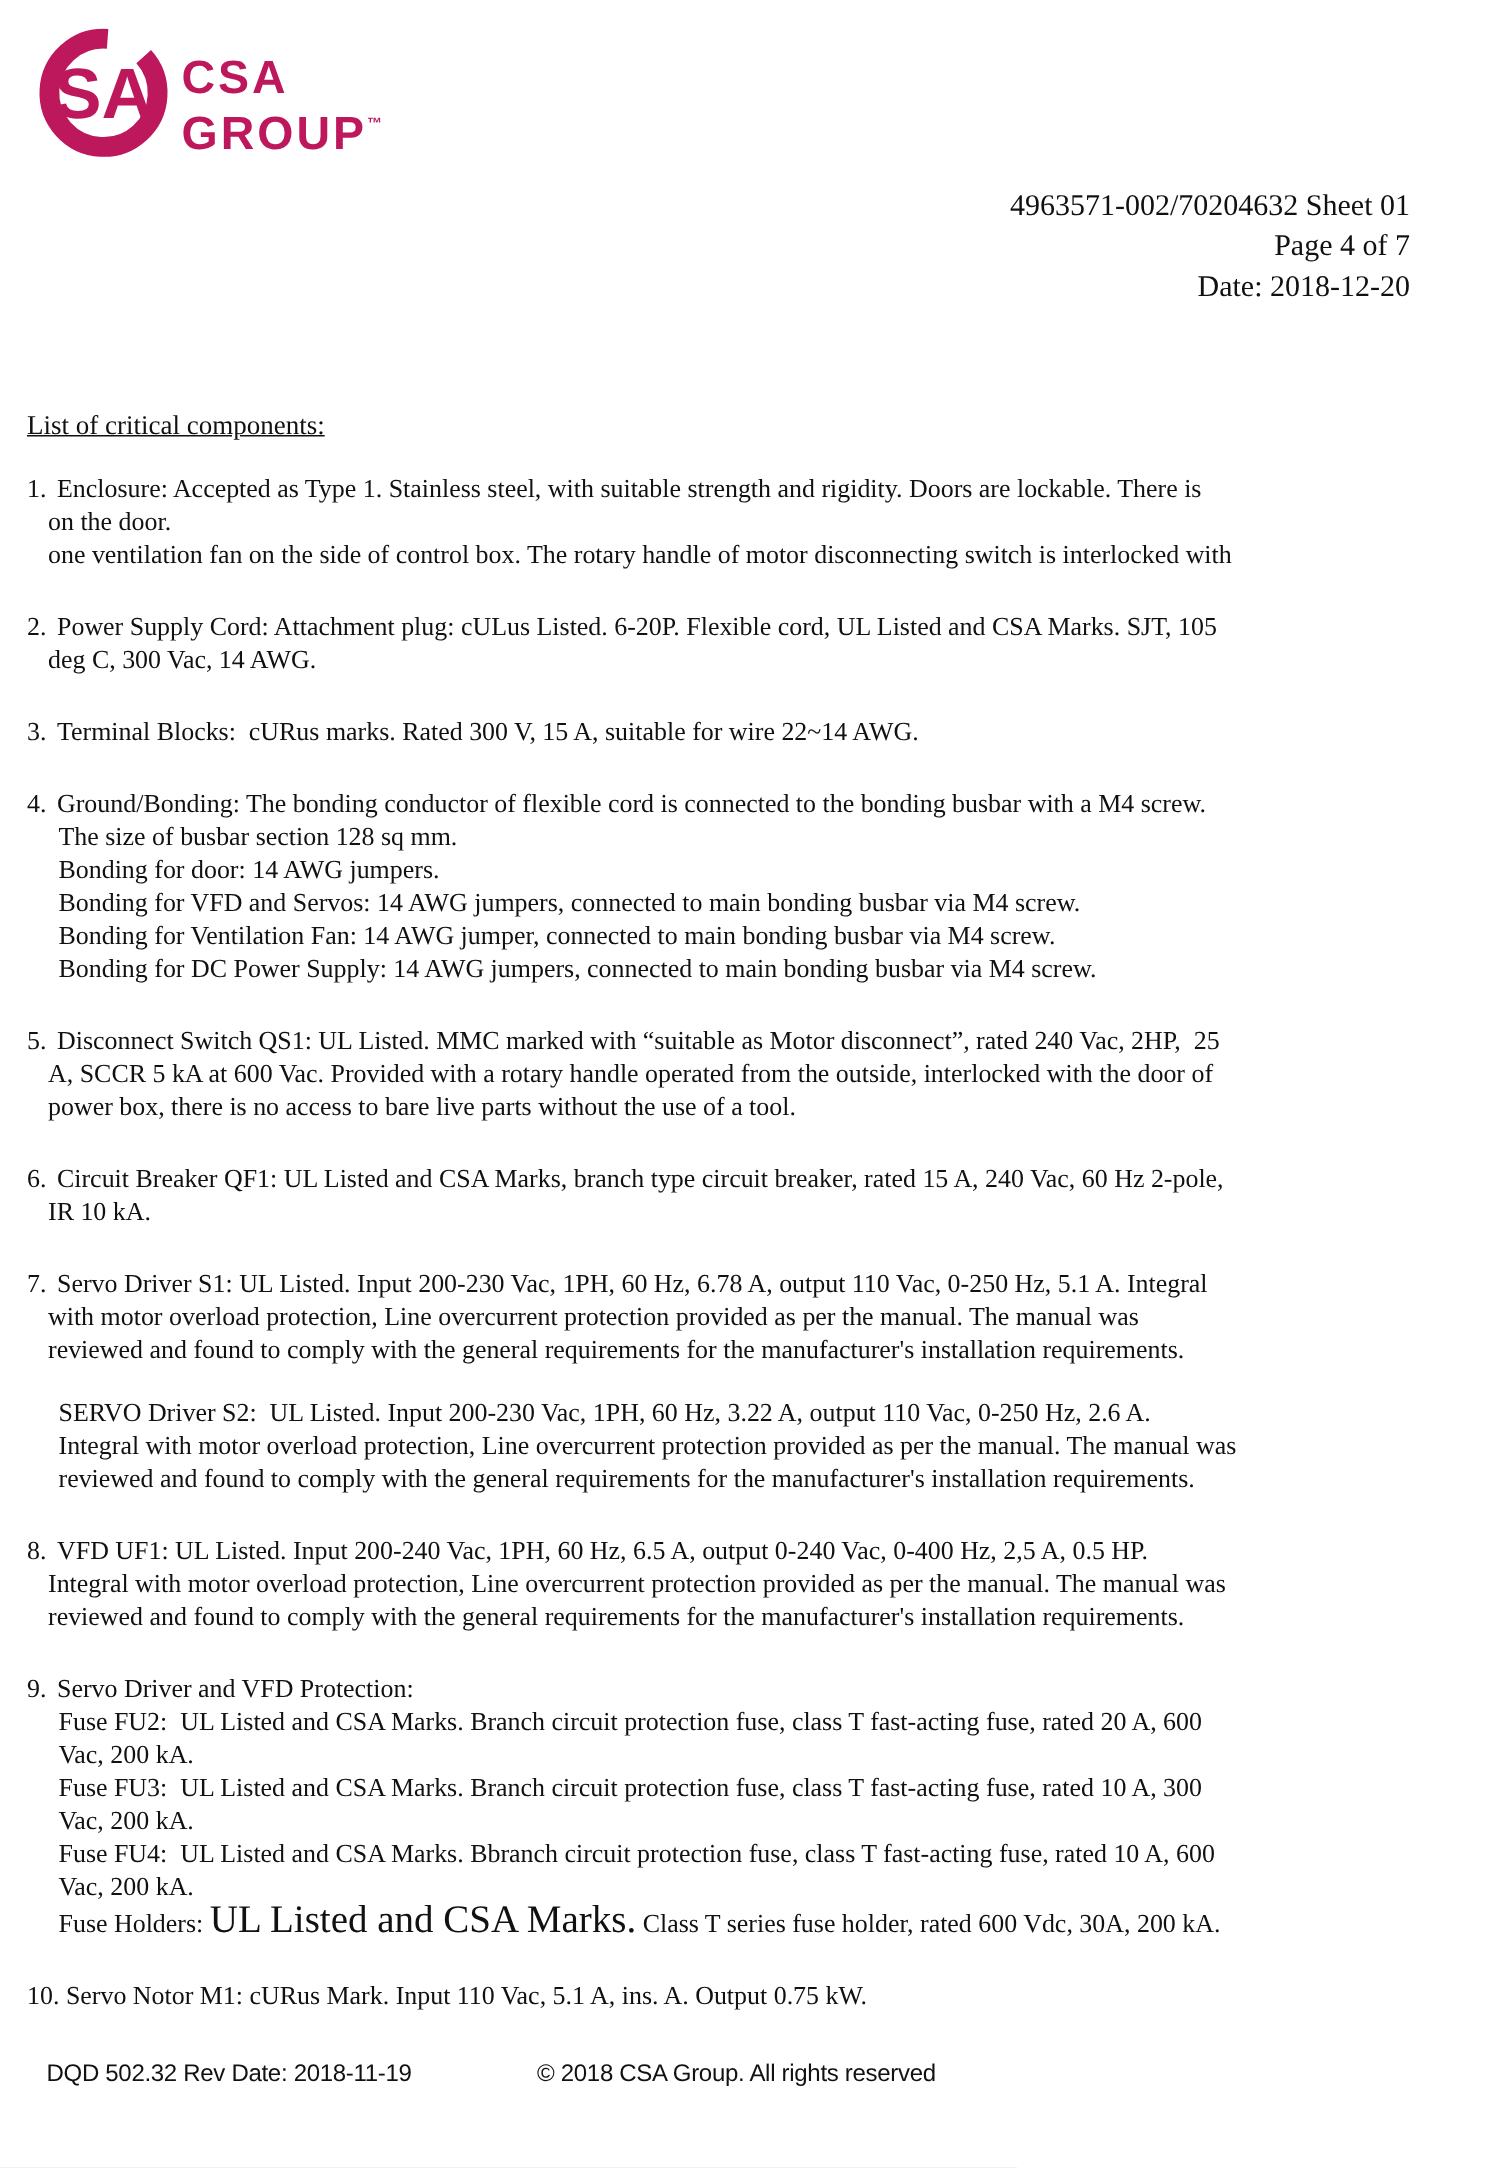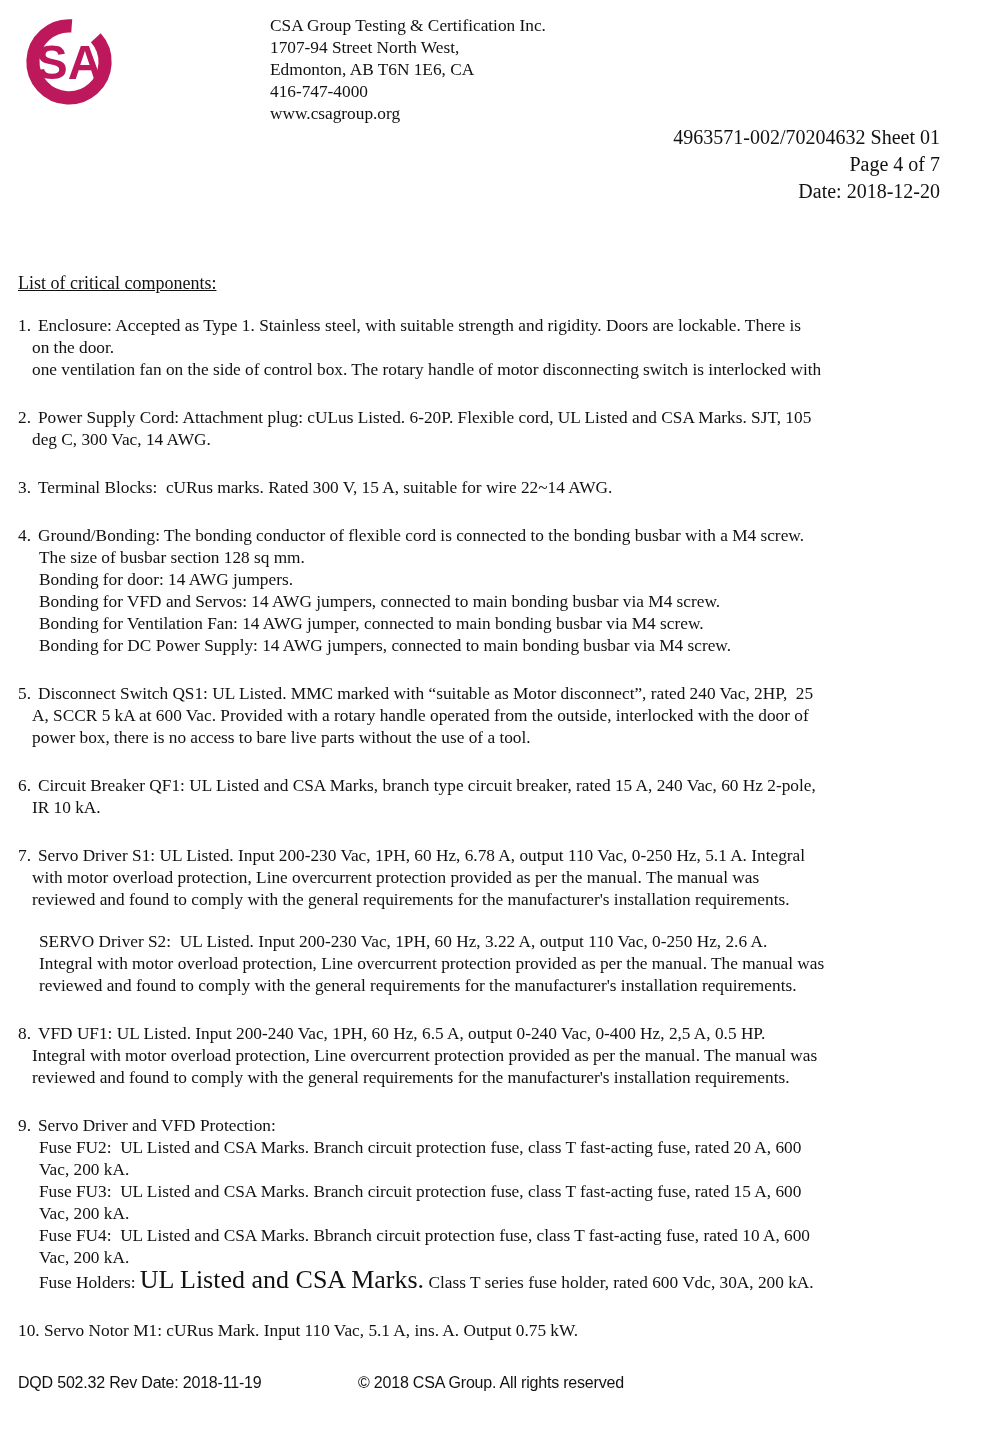--- a/index.html
+++ b/index.html
@@ -48,42 +48,39 @@
   .indent2 { padding-left: 21px; }
   .gap { margin-top: 20px; }
   .big { font-size: 26px; }
 
   
   .footer {
     position: absolute; left: 0; top: 1374px; width: 100%;
     font-family: "Liberation Sans", sans-serif;
     font-size: 16px; letter-spacing: -0.2px;
   }
-  .footer-left { position: absolute; left: 18px; top: 0; }
+  .footer-left { position: absolute; left: 31px; top: 0; }
   .footer-center { position: absolute; left: 358px; top: 0; }
 </style>
 </head>
 <body>
 
 <div class="page">
 
   <div class="logo-wrap" style="color: #be185d;">
     <svg class="emblem" width="88" height="94" viewBox="0 0 100 106">
       <circle cx="50" cy="54" r="41" fill="none" stroke="currentColor" stroke-width="15" stroke-dasharray="226 32" transform="rotate(-42 50 54)"></circle>
       <text x="50" y="73" text-anchor="middle" font-size="54" font-weight="bold" fill="currentColor" font-family="'Liberation Sans', sans-serif">SA</text>
     </svg>
+    <div class="wordmark">
+      <div>CSA</div>
+      <div><span>GROUP</span><span class="tm">™</span></div>
+    </div>
   </div>
 
-  <div class="address">
-    <div class="line">CSA Group Testing &amp; Certification Inc.</div>
-    <div class="line">1707-94 Street North West,</div>
-    <div class="line">Edmonton, AB T6N 1E6, CA</div>
-    <div class="line">416-747-4000</div>
-    <div class="line">www.csagroup.org</div>
-  </div>
 
   <div class="refblock">
     <div>4963571-002/70204632 Sheet 01</div>
     <div>Page 4 of 7</div>
     <div>Date: 2018-12-20</div>
   </div>
 
   <div class="main">
     <div class="heading">List of critical components:</div>
     <div id="items">
@@ -126,21 +123,21 @@
         </div>
         <div class="item">
           <div class="line indent0"><span class="num">8. </span><span>VFD UF1: UL Listed. Input 200-240 Vac, 1PH, 60 Hz, 6.5 A, output 0-240 Vac, 0-400 Hz, 2,5 A, 0.5 HP.</span></div>
           <div class="line indent1"><span>Integral with motor overload protection, Line overcurrent protection provided as per the manual. The manual was</span></div>
           <div class="line indent1"><span>reviewed and found to comply with the general requirements for the manufacturer's installation requirements.</span></div>
         </div>
         <div class="item">
           <div class="line indent0"><span class="num">9. </span><span>Servo Driver and VFD Protection:</span></div>
           <div class="line indent2"><span>Fuse FU2:  UL Listed and CSA Marks. Branch circuit protection fuse, class T fast-acting fuse, rated 20 A, 600</span></div>
           <div class="line indent2"><span>Vac, 200 kA.</span></div>
-          <div class="line indent2"><span>Fuse FU3:  UL Listed and CSA Marks. Branch circuit protection fuse, class T fast-acting fuse, rated 15 A, 600</span></div>
+          <div class="line indent2"><span>Fuse FU3:  UL Listed and CSA Marks. Branch circuit protection fuse, class T fast-acting fuse, rated 10 A, 300</span></div>
           <div class="line indent2"><span>Vac, 200 kA.</span></div>
           <div class="line indent2"><span>Fuse FU4:  UL Listed and CSA Marks. Bbranch circuit protection fuse, class T fast-acting fuse, rated 10 A, 600</span></div>
           <div class="line indent2"><span>Vac, 200 kA.</span></div>
           <div class="line indent2"><span>Fuse Holders: </span><span class="big">UL Listed and CSA Marks.</span><span> Class T series fuse holder, rated 600 Vdc, 30A, 200 kA.</span></div>
         </div>
         <div class="item">
           <div class="line indent0"><span class="num">10. </span><span>Servo Notor M1: cURus Mark. Input 110 Vac, 5.1 A, ins. A. Output 0.75 kW.</span></div>
         </div>
       </div>
   </div>

